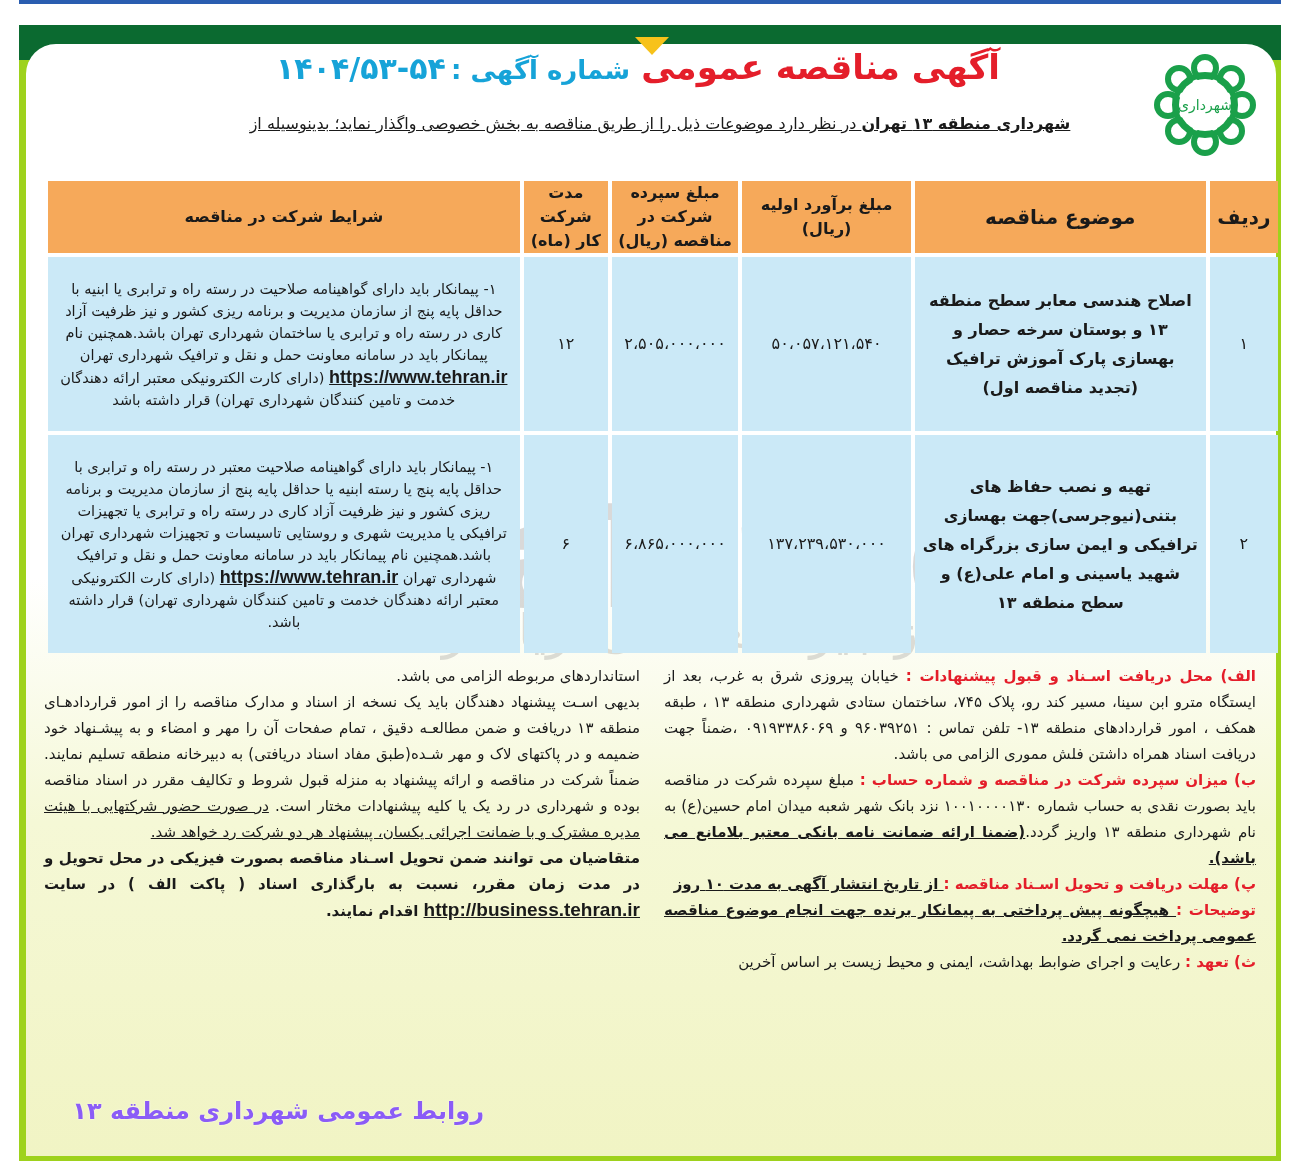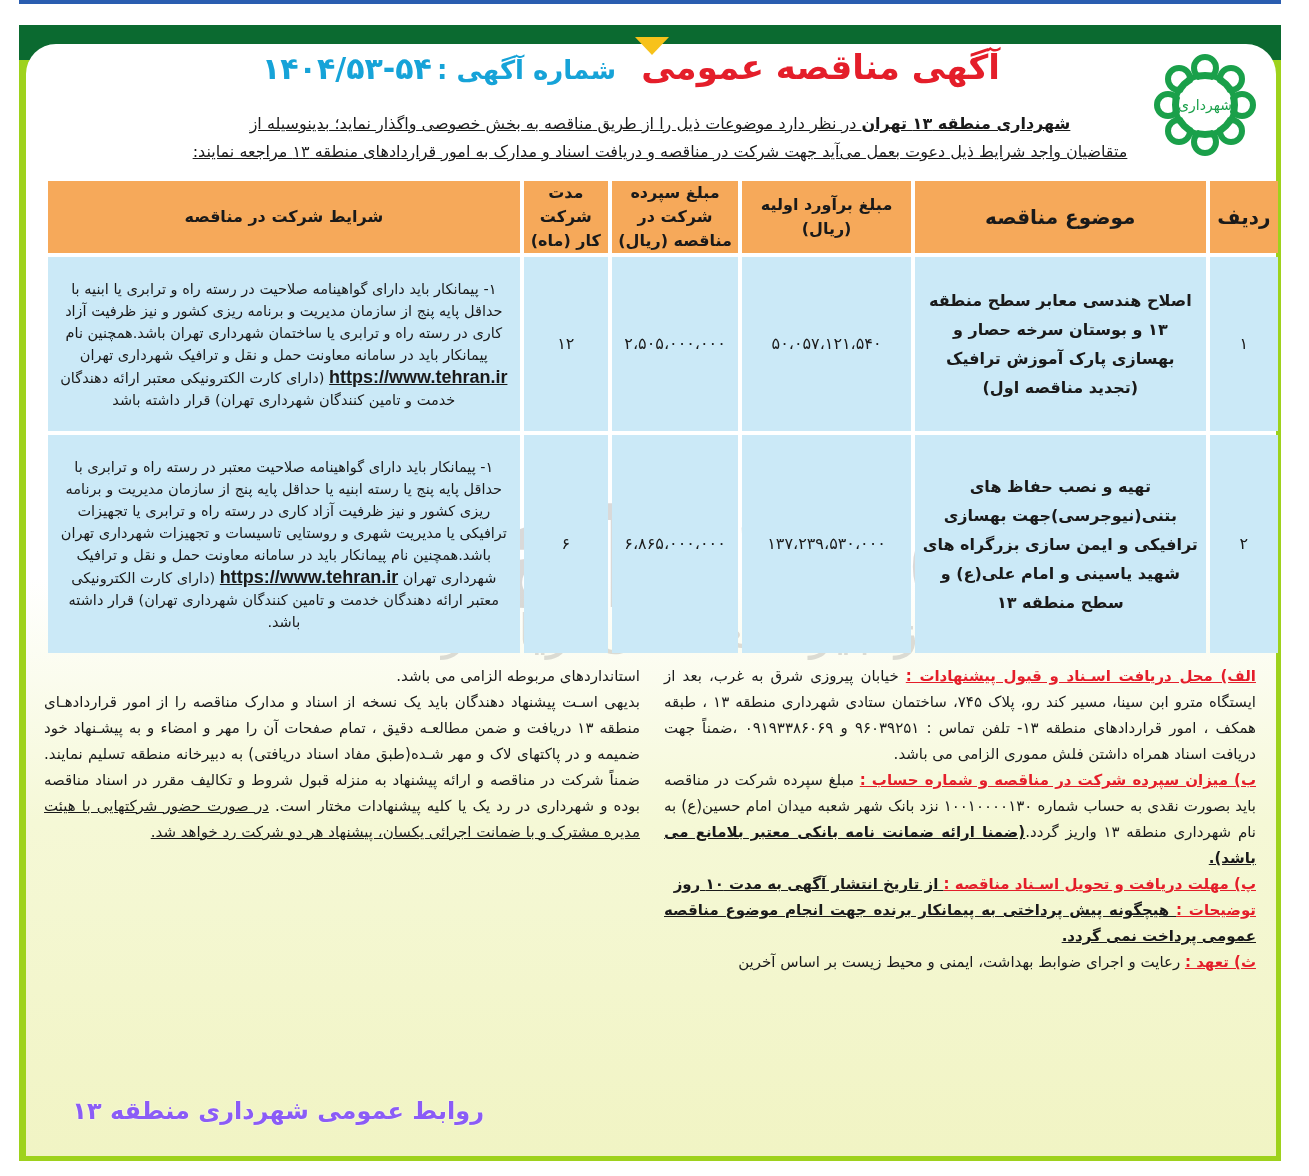--- a/index.html
+++ b/index.html
@@ -10,36 +10,36 @@
            background:#0b6a30; border-radius:0 0 0 0; }
   .frame-lime { position:absolute; left:19px; top:60px; width:1262px; height:1101px; background:#9ed21c; }
   .inner { position:absolute; left:26px; top:44px; width:1250px; height:1112px;
            background:linear-gradient(#ffffff 0%, #ffffff 48%, #f5f8d6 70%, #f1f4c4 100%);
            border-radius:30px 30px 0 0; }
   .notch { position:absolute; left:635px; top:37px; width:0; height:0;
            border-left:17px solid transparent; border-right:17px solid transparent; border-top:18px solid #f7c21a; }
   .logo { position:absolute; left:1150px; top:50px; width:110px; height:110px; }
   .title-row { position:absolute; left:300px; top:47px; width:700px; height:56px; text-align:center; white-space:nowrap; }
   .title-main { color:#e41e2a; font-weight:bold; font-size:34px; }
-  .title-num-label { color:#16a3d8; font-weight:bold; font-size:26px; margin-right:20px; }
+  .title-num-label { color:#16a3d8; font-weight:bold; font-size:26px; margin-right:6px; }
   .title-num { color:#16a3d8; font-weight:bold; font-size:30px; direction:ltr; unicode-bidi:embed; }
   .intro { position:absolute; left:130px; top:110px; width:1060px; font-size:16px; line-height:28px; text-align:center;text-decoration:underline; }
   .intro b { font-weight:bold; }
   .intro u { text-decoration:underline; }
   table.t { position:absolute; left:44px; top:177px; width:1238px; border-collapse:separate; border-spacing:4px; table-layout:fixed; }
   .t th { background:#f6a95a; height:68px; font-weight:bold; font-size:16px; color:#1a1a1a; line-height:24px; padding:0 4px; }
   .t th.big { font-size:20px; }
   .t td { background:#cbe9f7; text-align:center; font-size:15px; line-height:22px; padding:6px 6px; color:#1a1a1a; }
   .t td.num { font-size:16px; white-space:nowrap; }
   .t td.cond { font-size:14.5px; line-height:22px; }
   .t td.subject { font-size:16px; font-weight:bold; line-height:29px; }
   .url { font-family:"Liberation Sans", sans-serif; font-weight:bold; font-size:18px; direction:ltr; unicode-bidi:embed; text-decoration:underline; color:#1a1a1a; }
   .col-right { position:absolute; left:664px; top:663px; width:592px; font-size:15px; line-height:26px; text-align:justify; }
   .col-left  { position:absolute; left:44px; top:663px; width:596px; font-size:15px; line-height:26px; text-align:justify; }
-  .red { color:#e41e2a; font-weight:bold; text-decoration:underline; text-decoration-color:#e41e2a; }
+  .red { color:#e41e2a; font-weight:bold; text-decoration-color:#e41e2a; }
   .ul { text-decoration:underline; }
   .bold { font-weight:bold; }
   .biz { font-family:"Liberation Sans", sans-serif; font-size:19px; direction:ltr; unicode-bidi:embed; text-decoration:underline; }
   .footer { position:absolute; left:44px; top:1097px; width:440px; height:40px; text-align:right; color:#8b5cf6; font-weight:bold; font-size:24px; white-space:nowrap; text-shadow:0 0 2px #ffffff; }
   .wm { position:absolute; left:300px; top:480px; font-family:"Liberation Sans", sans-serif; font-weight:bold; font-size:150px;
         color:rgba(120,120,120,0.28); direction:ltr; letter-spacing:-4px; pointer-events:none; line-height:150px; }
   .wm2 { position:absolute; left:300px; top:603px; width:760px; text-align:center; font-size:48px; color:rgba(120,120,120,0.25); letter-spacing:12px; pointer-events:none; }
 </style>
 </head>
 <body>
@@ -67,21 +67,20 @@
 </svg>
 
 <div class="title-row">
   <span class="title-main">آگهی مناقصه عمومی</span>
   <span class="title-num-label">شماره آگهی :</span>
   <span class="title-num">۱۴۰۴/۵۳-۵۴</span>
 </div>
 
 <div class="intro">
   <b>شهرداری منطقه ۱۳ تهران</b><span> در نظر دارد موضوعات ذیل را از طریق </span><u>مناقصه</u><span> به بخش خصوصی واگذار نماید؛ بدینوسیله از</span><br>
-  <span>متقاضیان واجد شرایط ذیل دعوت بعمل می‌آید جهت شرکت در مناقصه و دریافت اسناد و مدارک به امور قراردادهای منطقه ۱۳ مراجعه نمایند:</span>
 </div>
 
 <div class="wm">AriaTender</div>
 <div class="wm2">زنجیره معاملاتی آریاتندر</div>
 
 <table class="t">
   <colgroup>
     <col style="width:68px">
       <col style="width:290px">
       <col style="width:168px">
@@ -143,15 +142,19 @@
   <div>
     <span class="red">ث) تعهد :</span><span> رعایت و اجرای ضوابط بهداشت، ایمنی و محیط زیست بر اساس آخرین</span>
   </div>
 </div>
 
 <div class="col-left">
   <div>استانداردهای مربوطه الزامی می باشد.</div>
   <div>
     <span>بدیهی اسـت پیشنهاد دهندگان باید یک نسخه از اسناد و مدارک مناقصه را از امور قراردادهـای منطقه ۱۳ دریافت و ضمن مطالعـه دقیق ، تمام صفحات آن را مهر و امضاء و به پیشـنهاد خود ضمیمه و در پاکتهای لاک و مهر شـده(طبق مفاد اسناد دریافتی) به دبیرخانه منطقه تسلیم نمایند. ضمناً شرکت در مناقصه و ارائه پیشنهاد به منزله قبول شروط و تکالیف مقرر در اسناد مناقصه بوده و شهرداری در رد یک یا کلیه پیشنهادات مختار است. </span><span class="ul">در صورت حضور شرکتهایی با هیئت مدیره مشترک و با ضمانت اجرائی یکسان، پیشنهاد هر دو شرکت رد خواهد شد.</span>
   </div>
+  <div class="bold">
+    <span>متقاضیان می توانند ضمن تحویل اسـناد مناقصه بصورت فیزیکی در محل تحویل و در مدت زمان مقرر، نسبت به بارگذاری اسناد ( پاکت الف ) در سایت</span>
+    <span class="biz">http://business.tehran.ir</span><span> اقدام نمایند.</span>
+  </div>
 </div>
 
 <div class="footer">روابط عمومی شهرداری منطقه ۱۳</div>
 
 </body></html>

